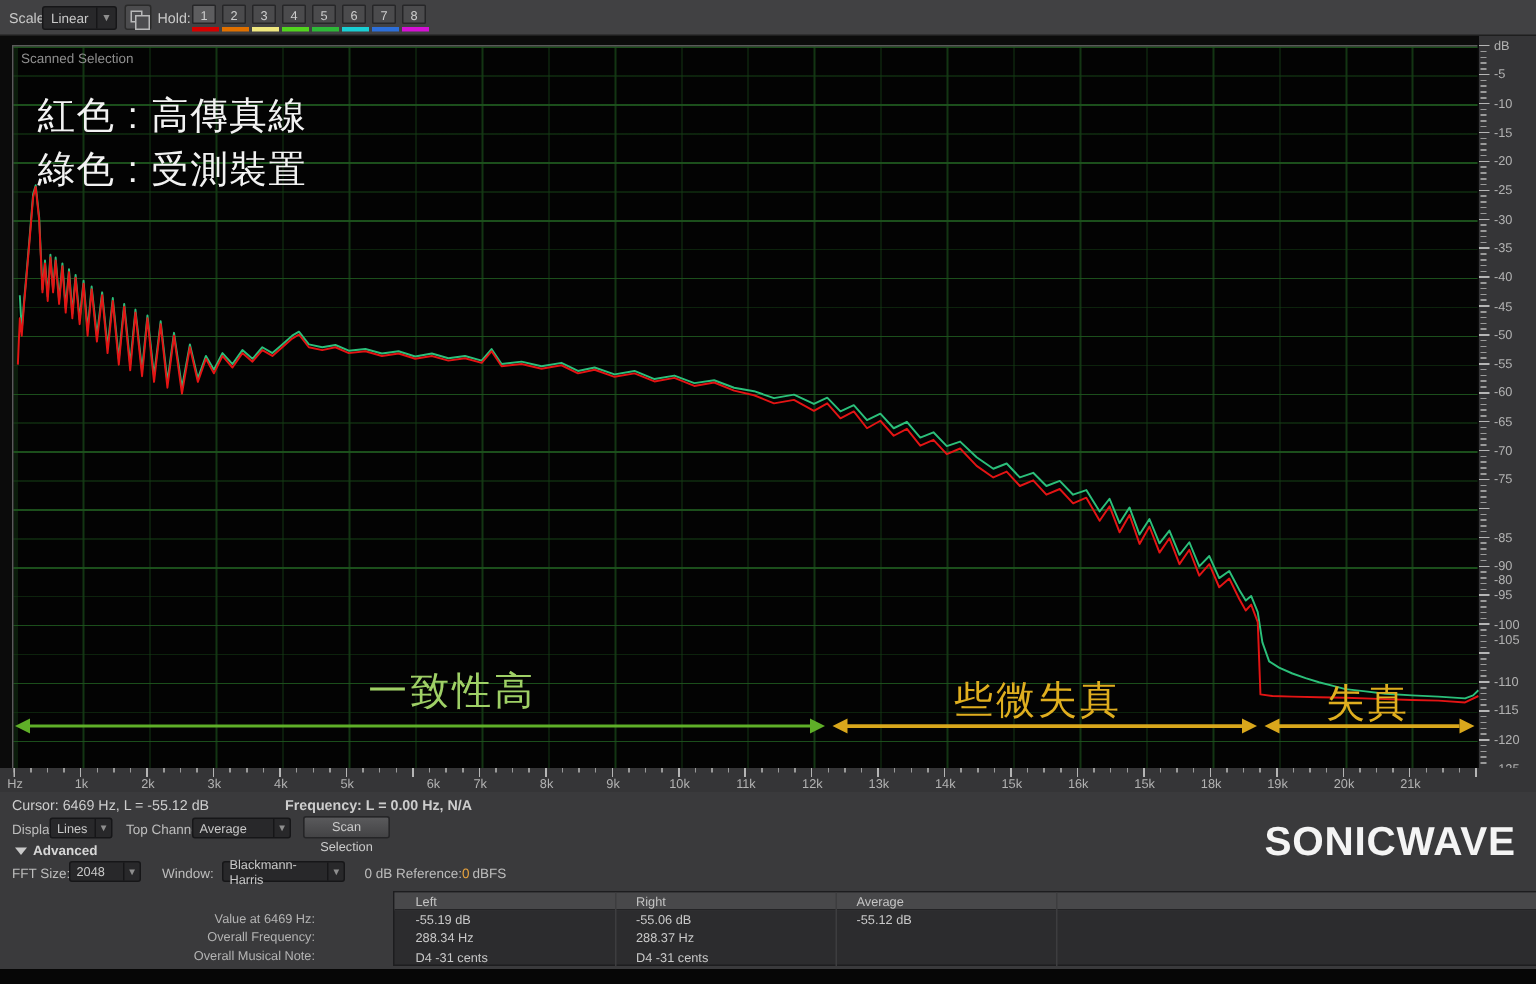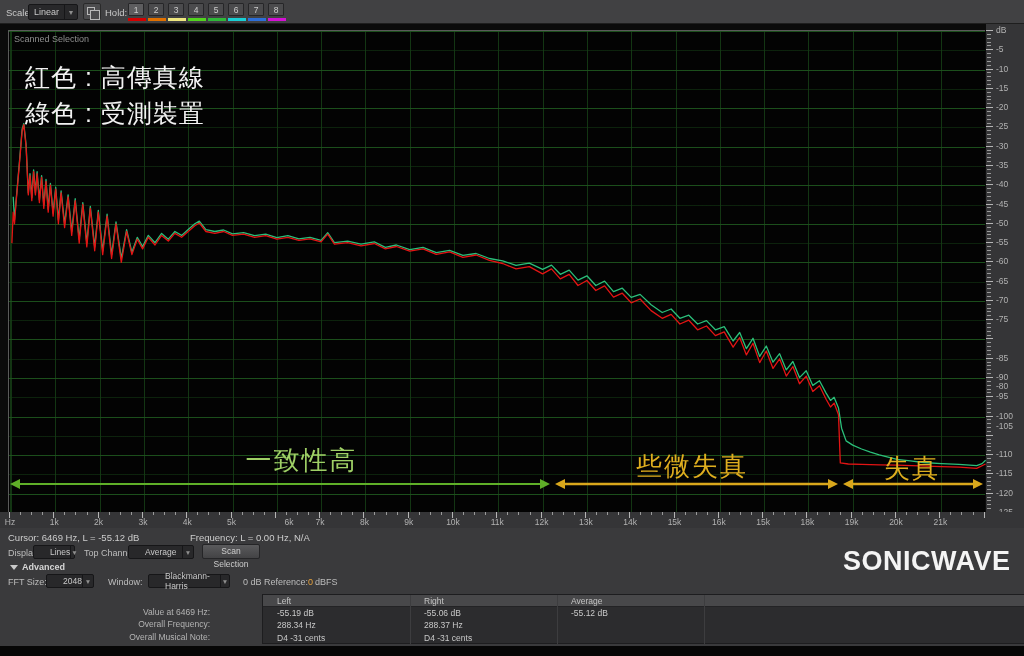--- a/index.html
+++ b/index.html
@@ -64,21 +64,21 @@
         background:repeating-linear-gradient(to right, #b5b5b5 0 1px, transparent 1px 44.3px); }
   .xtick { position:absolute; top:5px; transform:translateX(-50%); font-size:8.5px; color:#b2b2b2; }
 
   
   .bottom { position:absolute; left:0; top:528px; width:1024px; height:118px; background:#3a3a3c; }
   .brow { position:absolute; left:0; width:1024px; height:16px; }
   .b-label { position:absolute; top:3px; font-size:9px; color:#bdbdbd; white-space:nowrap; }
   .b-text  { position:absolute; top:2px; font-size:9.5px; color:#cdcdcd; white-space:nowrap; }
   .dd-s { position:absolute; top:0; height:14px; background:#28282a; border:1px solid #161618;
         border-radius:2px; display:flex; align-items:center; color:#c9c9c9; font-size:8.5px;
-        padding-left:16px; }
+        padding-left:4px; }
   .dd-s .dd-arrow { margin-left:auto; width:11px; height:100%; display:flex; align-items:center;
         justify-content:center; color:#8e8e8e; font-size:6.5px; border-left:1px solid #161618; }
   .scan-btn { position:absolute; left:202px; top:-1px; width:58px; height:15px;
         background:linear-gradient(#5a5a5c,#434345); border:1px solid #252527; border-radius:2px;
         color:#cdcdcd; font-size:8.5px; text-align:center; line-height:13px; }
   .tri-down { position:absolute; left:10px; top:6px; width:0; height:0;
         border-left:4px solid transparent; border-right:4px solid transparent;
         border-top:5px solid #c9c9c9; }
   .amber { color:#e8a33d; }
   .watermark { position:absolute; left:843px; top:18px; font-size:27px; font-weight:bold;
@@ -211,21 +211,21 @@
           <div class="xtick" style="left: 940.3px;">21k</div>
           <div class="xtick" style="left: 984.6px; margin-top: 28px;">22k</div>
         </div>
     </div>
   </div>
 
   <div class="bottom">
 
     <div class="brow" style="top:2px;">
       <span class="b-text" style="left:8px;">Cursor: 6469 Hz, L = -55.12 dB</span>
-      <span class="b-text" style="left:190px;">Frequency: L = 0.00 Hz, N/A</span>
+      <span class="b-text" style="left:190px;font-weight:bold;">Frequency: L = 0.00 Hz, N/A</span>
     </div>
 
     <div class="brow" style="top:17px;">
       <span class="b-label" style="left:8px;">Display:</span>
       <div class="dd-s" style="left:33px; width:42px;">
         <span>Lines</span>
         <span class="dd-arrow">▼</span>
       </div>
       <span class="b-label" style="left:84px;">Top Channel:</span>
       <div class="dd-s" style="left:128px; width:66px;">

